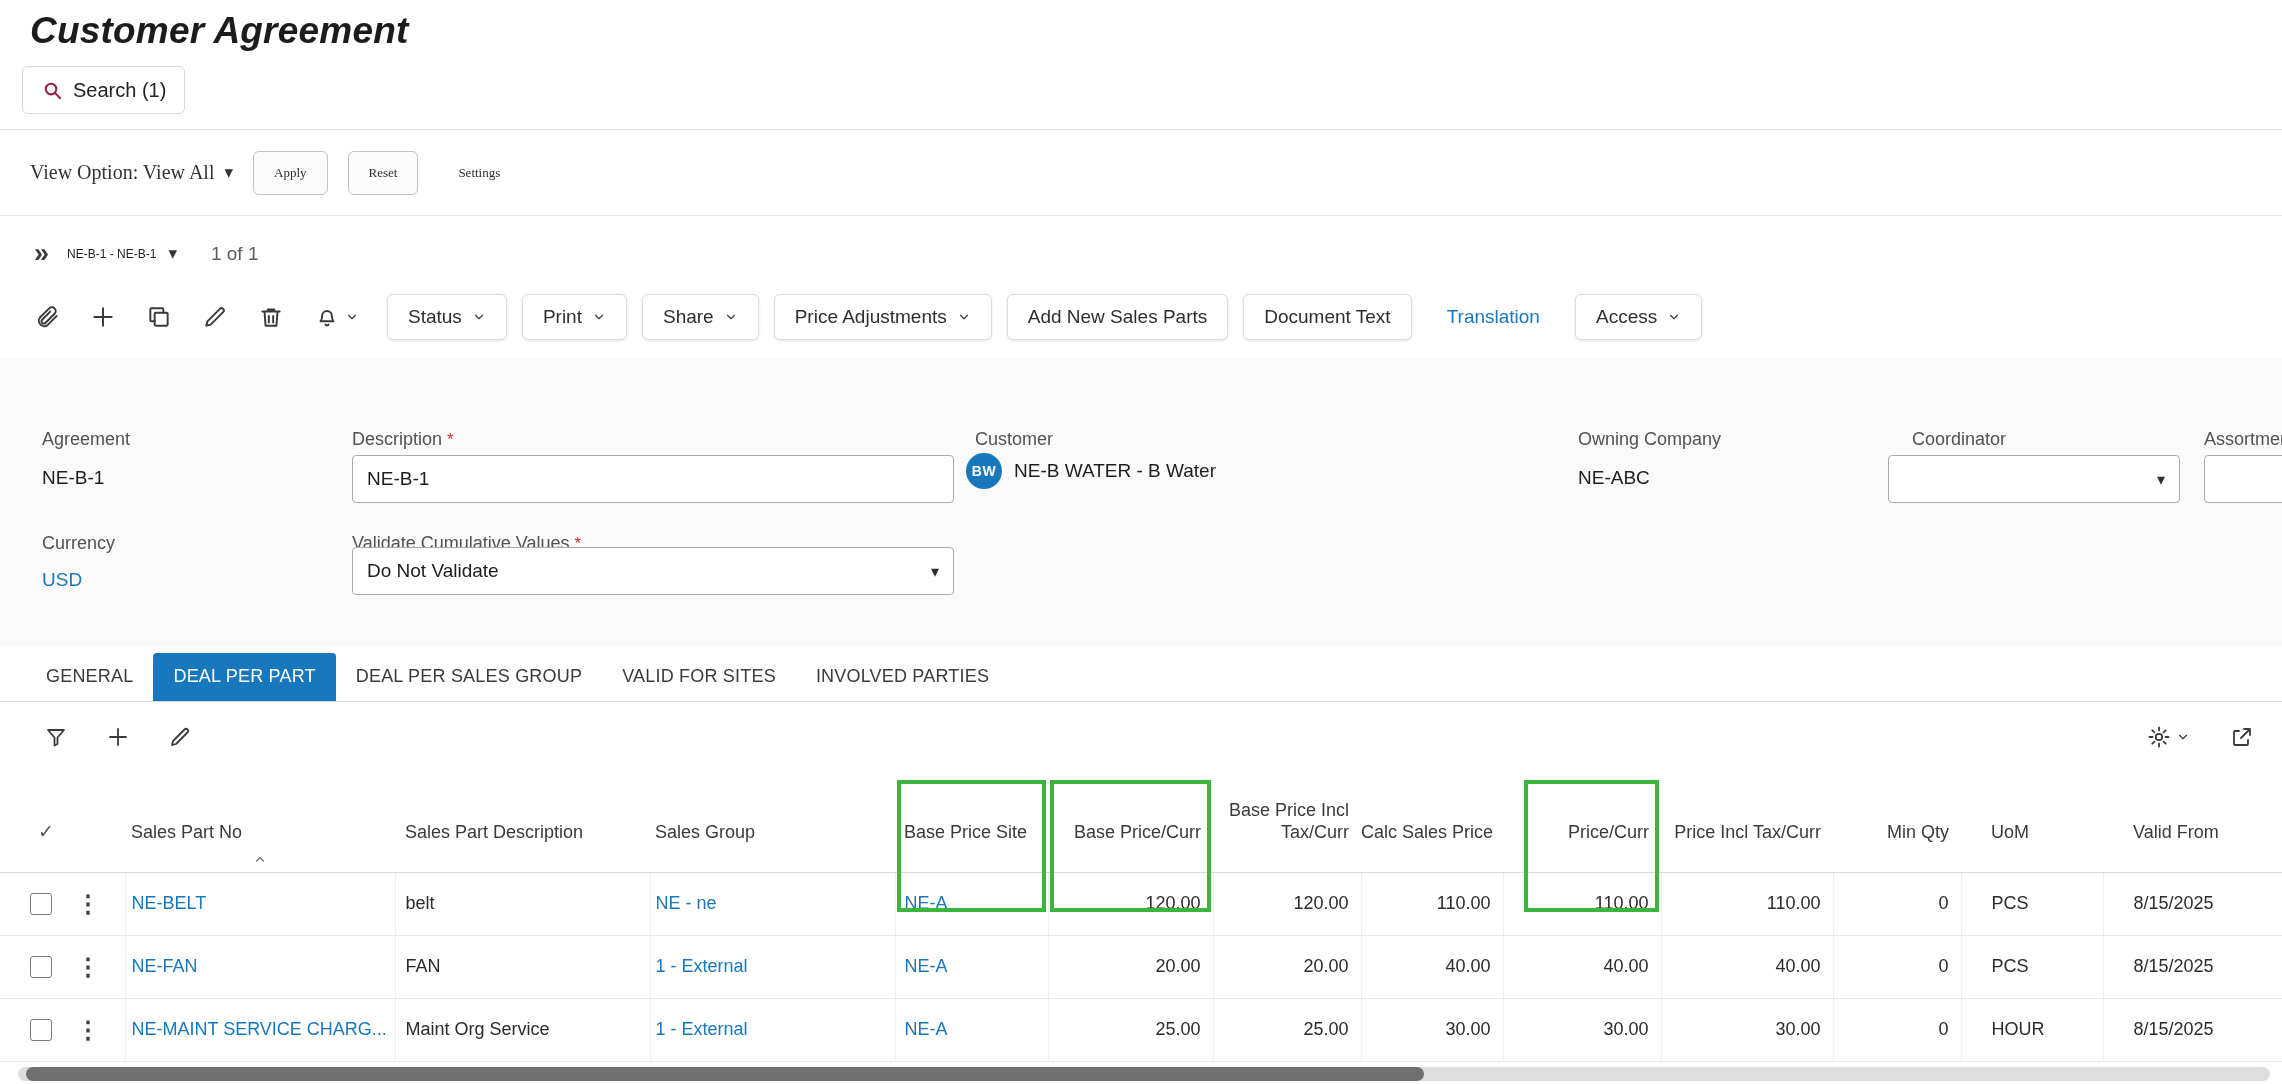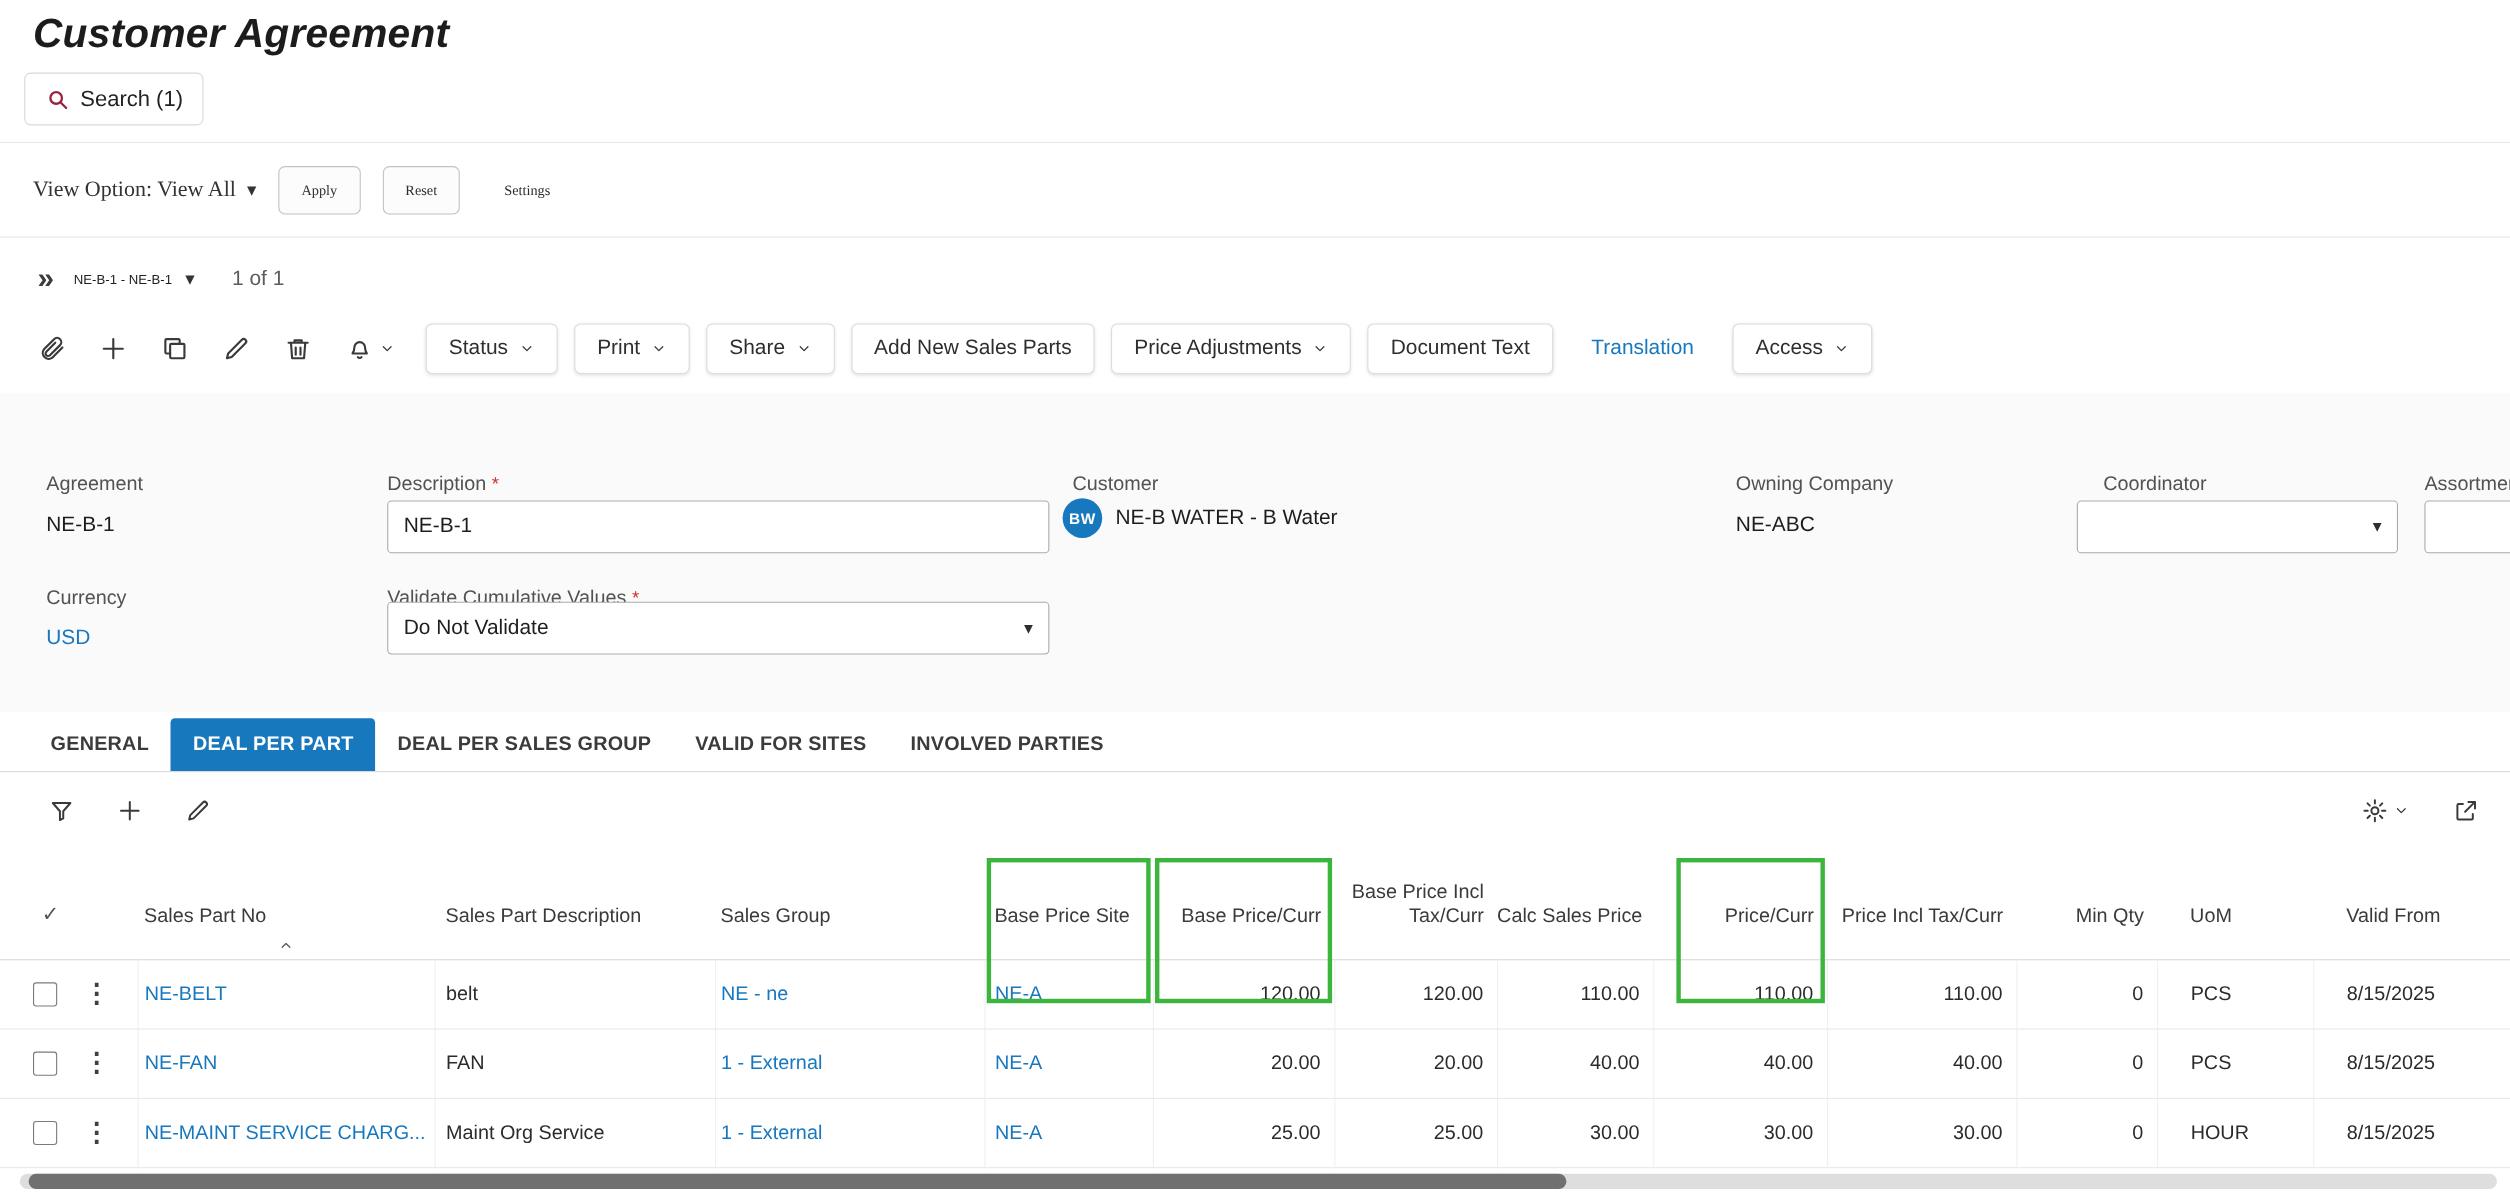--- a/index.html
+++ b/index.html
@@ -53,21 +53,21 @@
     padding:0 14px; font-size:19px; font-family:inherit; color:#1d1d1d; background:#fff; }
   .select { position:absolute; height:48px; background:#fff; border:1px solid #ababab; border-radius:4px;
     display:flex; align-items:center; padding:0 42px 0 14px; font-size:19px; color:#1d1d1d; cursor:pointer; }
   .select .dd { position:absolute; right:14px; font-size:16px; color:#2e2e2e; }
   .cust-value { position:absolute; left:966px; top:96px; display:flex; align-items:center; gap:12px; }
   .avatar { width:36px; height:36px; border-radius:50%; background:#1878be; color:#fff; font-size:14px; font-weight:700;
     display:flex; align-items:center; justify-content:center; letter-spacing:.5px; }
 
   
   .tabs { height:55px; display:flex; align-items:flex-end; padding-left:26px; border-bottom:1px solid #d9d9d9; }
-  .tab { padding:13px 20px 14px; font-size:18px; font-weight:700; color:#3b3b3b; letter-spacing:.2px; cursor:pointer; white-space:nowrap; }
+  .tab { padding:13px 20px 14px; font-size:18px; font-weight:400; color:#3b3b3b; letter-spacing:.2px; cursor:pointer; white-space:nowrap; }
   .tab.active { background:#1878be; color:#fff; border-radius:4px 4px 0 0; }
 
   
   .table-toolbar { height:70px; display:flex; align-items:center; padding:0 28px 0 44px; }
   .tt-left { display:flex; align-items:center; gap:38px; }
   .tt-right { margin-left:auto; display:flex; align-items:center; gap:40px; }
 
   .table-wrap { position:relative; }
   table { width:2282px; table-layout:fixed; border-collapse:collapse; font-size:18px; }
   thead th { height:100px; vertical-align:bottom; padding-bottom:28px; font-weight:400; color:#3a3a3a;
@@ -180,27 +180,27 @@
         <svg class="icon-sm" viewBox="0 0 24 24">
             <path d="M6 9l6 6 6-6"></path>
           </svg>
       </button>
       <button class="cmd-btn">
         <span>Share</span>
         <svg class="icon-sm" viewBox="0 0 24 24">
             <path d="M6 9l6 6 6-6"></path>
           </svg>
       </button>
+      <button class="cmd-btn">
+        <span>Price Adjustments</span>
+        <svg class="icon-sm" viewBox="0 0 24 24">
+            <path d="M6 9l6 6 6-6"></path>
+          </svg>
+      </button>
       <button class="cmd-btn">Add New Sales Parts</button>
-      <button class="cmd-btn">
-        <span>Price Adjustments</span>
-        <svg class="icon-sm" viewBox="0 0 24 24">
-            <path d="M6 9l6 6 6-6"></path>
-          </svg>
-      </button>
       <button class="cmd-btn">Document Text</button>
       <button class="cmd-btn link-btn">Translation</button>
       <button class="cmd-btn">
         <span>Access</span>
         <svg class="icon-sm" viewBox="0 0 24 24">
             <path d="M6 9l6 6 6-6"></path>
           </svg>
       </button>
     </div>
   </div>

